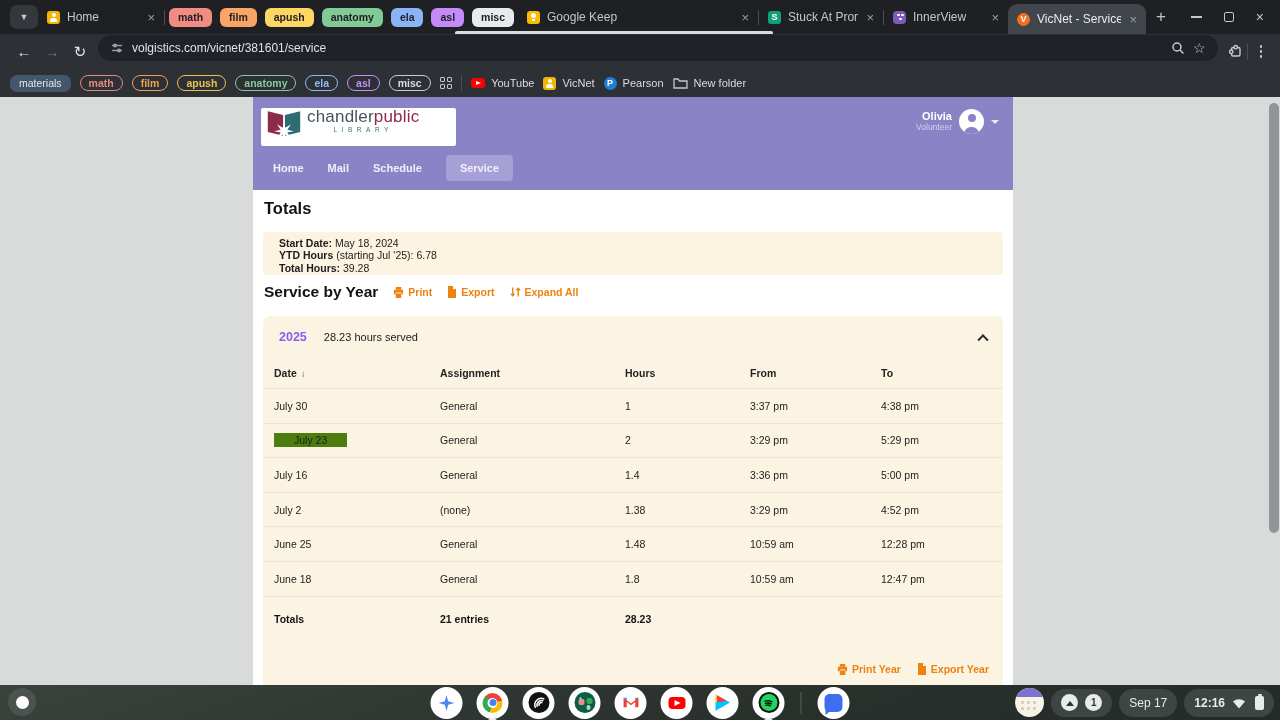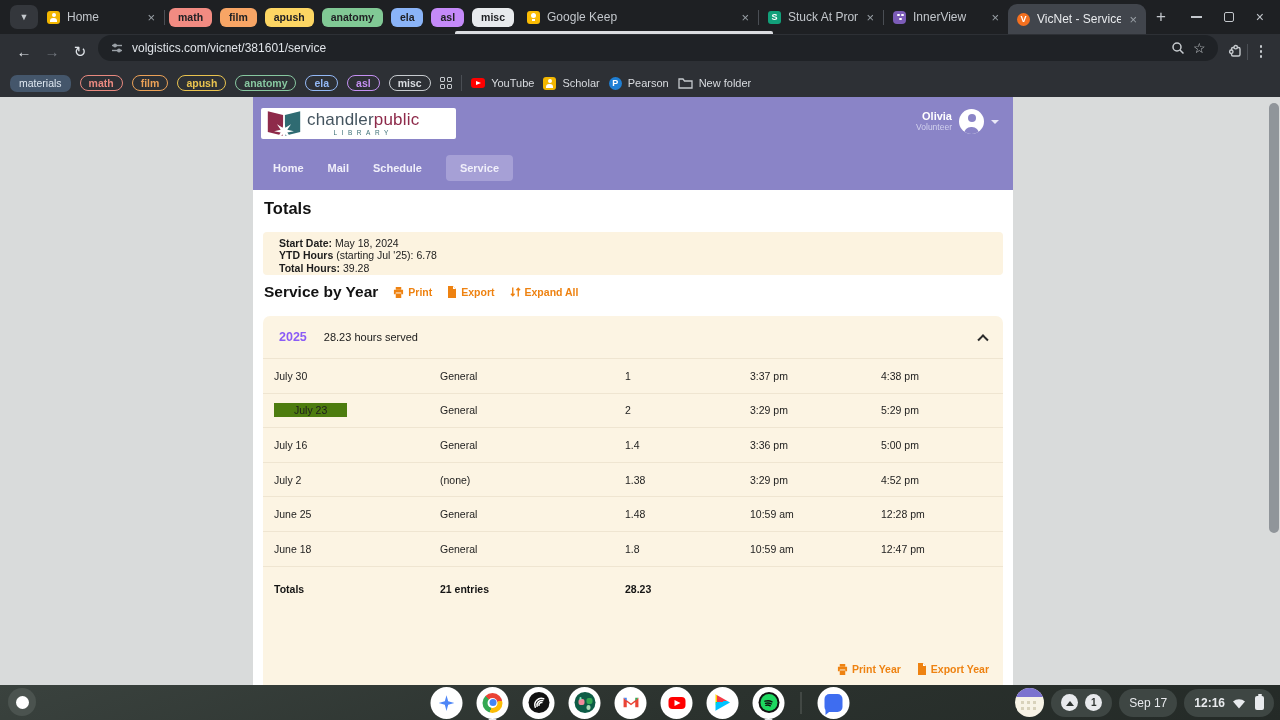--- a/index.html
+++ b/index.html
@@ -66,22 +66,22 @@
   .fav-yt::before{content:"";position:absolute;left:5px;top:2.5px;border-left:5px solid #fff;
        border-top:2.5px solid transparent;border-bottom:2.5px solid transparent;}
   .fav-p{width:13px;height:13px;border-radius:50%;background:#1f7fd4;color:#fff;font-size:9px;
        font-weight:bold;display:flex;align-items:center;justify-content:center;}
 
   
   #viewport{position:absolute;top:97px;left:0;right:0;height:588px;background:#d9dbdb;}
   #scroll-thumb{position:absolute;right:1px;top:6px;width:10px;height:430px;background:#90959a;border-radius:5px;}
   #card{position:absolute;left:253px;top:0;width:760px;height:588px;background:#fff;}
   #site-header{position:absolute;top:0;left:0;right:0;height:93px;background:#8a84c7;}
-  #logo{position:absolute;left:8px;top:11px;width:195px;height:31px;background:#fff;border-radius:2px;
-        display:flex;align-items:center;padding-left:5px;}
+  #logo{position:absolute;left:8px;top:11px;width:195px;height:38px;background:#fff;border-radius:2px;
+        display:flex;align-items:flex-start;padding-left:5px;}
   #logo .ltext{margin-left:5px;line-height:1;}
   #logo .l1{font-size:17px;letter-spacing:.2px;}
   #logo .l1 .ch{color:#44545f;} #logo .l1 .pub{color:#8e2a4a;}
   #logo .l2{font-size:6.5px;color:#3a6e74;letter-spacing:4.5px;margin-top:2px;text-align:center;}
   #userbox{position:absolute;right:14px;top:12px;display:flex;align-items:center;gap:7px;}
   #userbox .names{text-align:right;line-height:1.15;}
   #userbox .uname{font-size:11px;font-weight:bold;color:#fff;}
   #userbox .urole{font-size:8.5px;color:#d3d2ee;}
   .avatar{width:25px;height:25px;border-radius:50%;background:#fff;position:relative;overflow:hidden;}
   .avatar::before{content:"";position:absolute;left:8.5px;top:4.5px;width:8px;height:8px;border-radius:50%;background:#8a84c7;}
@@ -274,21 +274,21 @@
       <i></i>
       <i></i>
     </span>
   <span class="bsep"></span>
   <span class="bmitem">
     <span class="fav-yt"></span>
     <span>YouTube</span>
   </span>
   <span class="bmitem">
     <span class="favsq fav-classroom"></span>
-    <span>Scholar</span>
+    <span>VicNet</span>
   </span>
   <span class="bmitem">
     <span class="fav-p">P</span>
     <span>Pearson</span>
   </span>
   <span class="bmitem">
     <svg width="15" height="12" viewBox="0 0 15 12" fill="none" stroke="#c4c8cc" stroke-width="1.3">
       <path d="M1 2h4l1.5 2H14v7H1z"></path>
       </svg>
     <span>New folder</span>
@@ -363,20 +363,27 @@
         </span>
       </div>
 
       <div id="panel">
         <div id="panel-header">
           <span class="year">2025</span>
           <span class="summary">28.23 hours served</span>
           <span class="chevron-up"></span>
         </div>
 
+        <div id="thead" class="grid-row">
+          <span><span>Date</span><span class="sort-arrow">↓</span></span>
+          <span>Assignment</span>
+          <span>Hours</span>
+          <span>From</span>
+          <span>To</span>
+        </div>
 
         <div class="trow grid-row">
           <span>July 30</span>
           <span>General</span>
           <span>1</span>
           <span>3:37 pm</span>
           <span>4:38 pm</span>
         </div>
         <div class="trow grid-row">
           <span><span class="sel">July 23</span></span>

